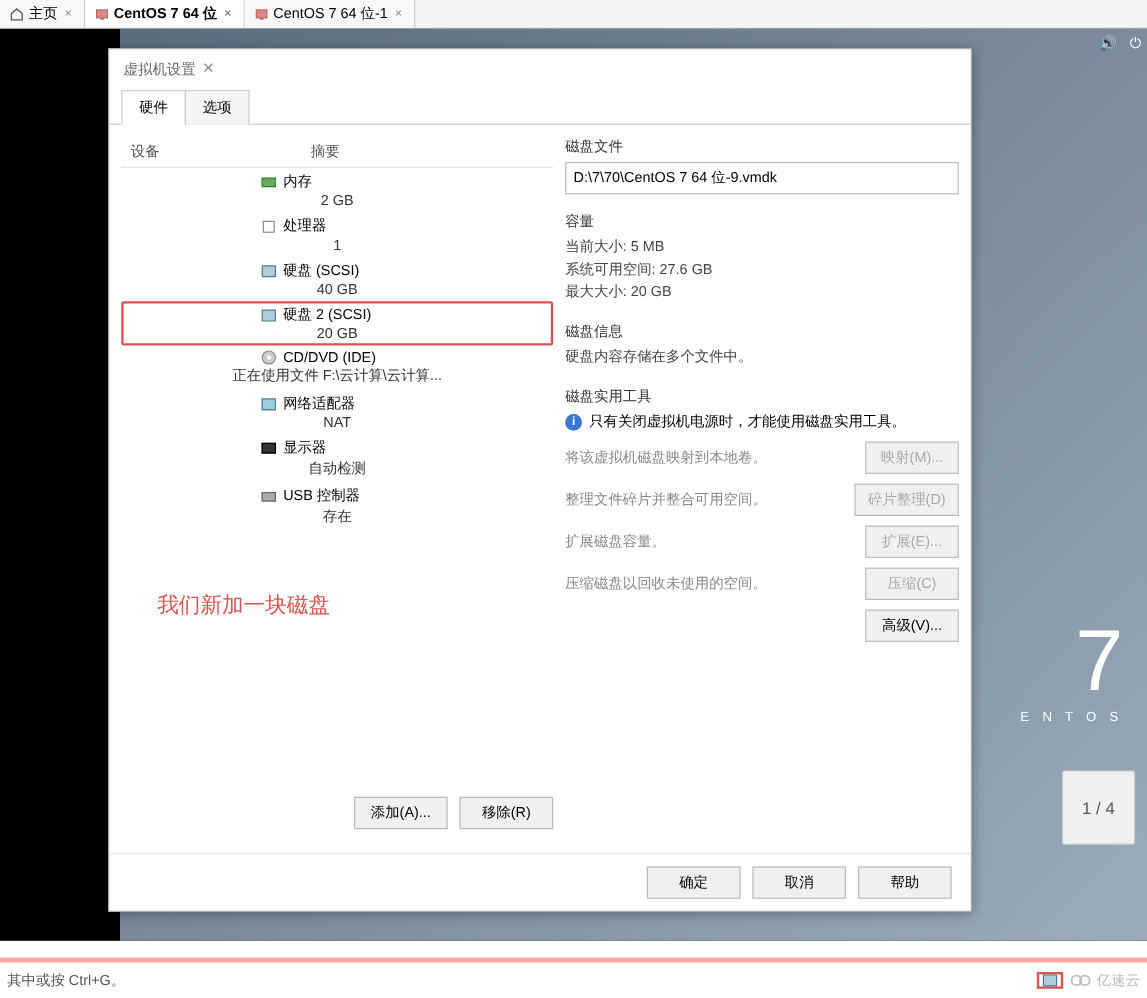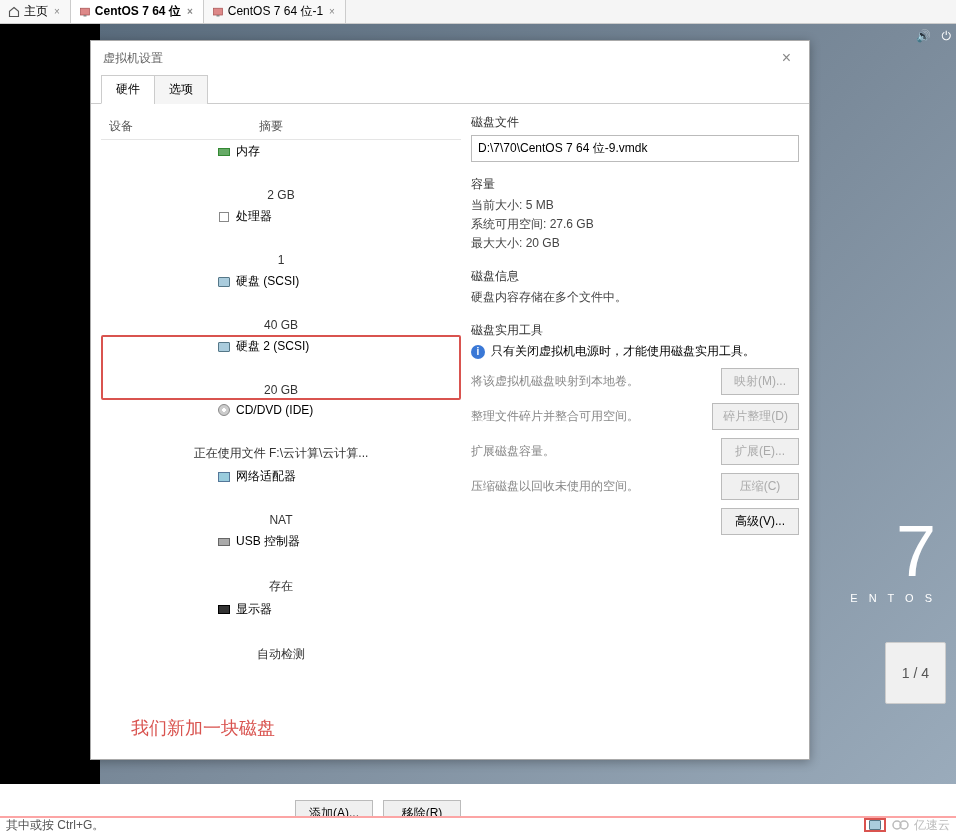--- a/index.html
+++ b/index.html
@@ -14,55 +14,55 @@
     
     .workspace { display: flex; height: 760px; background: #000; }
     .desktop-area { flex: 1; background: linear-gradient(135deg, #5a6c7d 0%, #7a8a9a 50%, #9aabbb 100%); position: relative; margin-left: 100px; }
     .desktop-controls { position: absolute; top: 5px; right: 5px; display: flex; gap: 10px; color: #fff; font-size: 16px; }
     .centos-brand { position: absolute; right: 20px; bottom: 180px; color: #fff; text-align: right; }
     .centos-brand .seven { font-size: 72px; font-weight: 300; }
     .centos-brand .name { font-size: 11px; letter-spacing: 4px; }
     .page-indicator { position: absolute; bottom: 80px; right: 10px; background: #f0f0f0; color: #555; padding: 22px 16px; border-radius: 2px; border: 1px solid #ccc; font-size: 14px; }
     
     .dialog { position: absolute; top: 40px; left: 90px; width: 720px; height: 720px; background: #fff; border: 1px solid #aaa; box-shadow: 0 2px 10px rgba(0,0,0,0.3); display: flex; flex-direction: column; }
-    .dialog-title { padding: 8px 12px; color: #666; display: flex; justify-content: space-between; align-items: center; }
+    .dialog-title { padding: 8px 12px; color: #666; display: flex; justify-content: flex-start; align-items: center; }
     .dialog-title .close-btn { font-size: 16px; color: #888; cursor: pointer; padding: 0 6px; }
     
     .dialog-tabs { display: flex; padding: 0 10px; border-bottom: 1px solid #ccc; }
     .dialog-tab { padding: 5px 14px; border: 1px solid #ccc; border-bottom: none; background: #f5f5f5; cursor: pointer; margin-right: -1px; margin-bottom: -1px; }
     .dialog-tab.active { background: #fff; border-bottom: 1px solid #fff; }
     
     .dialog-body { display: flex; flex: 1; padding: 10px; gap: 10px; }
     .left-panel { width: 360px; display: flex; flex-direction: column; }
     .hw-header { display: flex; padding: 4px 8px; color: #555; }
     .hw-header .col-dev { width: 150px; }
     .hw-header .col-sum { flex: 1; }
     .hw-list { border-top: 1px solid #e5e5e5; }
     .hw-row { display: flex; padding: 3px 8px; align-items: center; cursor: pointer; flex-direction: column; }
     .hw-row.selected { border: 2px solid #d9534f; border-radius: 2px; padding: 1px 6px; }
     .hw-row .hw-ico { width: 16px; margin-right: 4px; display: flex; align-items: center; justify-content: center; }
     .hw-row .col-dev { width: 130px; display: flex; align-items: center; }
-    .hw-row .col-sum { flex: 1; color: #333; margin-top: 28px; }
+    .hw-row .col-sum { flex: 1; color: #333; }
     .annotation { color: #d9534f; font-size: 18px; padding: 50px 30px; }
     .left-buttons { display: flex; justify-content: flex-end; gap: 10px; padding: 10px 0; margin-top: auto; }
     
     .right-panel { flex: 1; display: flex; flex-direction: column; gap: 14px; }
     .section-title { color: #333; margin-bottom: 4px; }
     .disk-file-box { border: 1px solid #bbb; padding: 4px 6px; background: #fff; }
     .info-line { color: #444; margin: 2px 0; }
     .util-note { display: flex; align-items: center; gap: 6px; margin: 4px 0; }
     .util-row { display: flex; justify-content: space-between; align-items: center; margin: 8px 0; }
     .util-row .desc { color: #888; }
     .btn { background: #f0f0f0; border: 1px solid #bbb; padding: 4px 10px; min-width: 78px; cursor: pointer; text-align: center; }
     .btn.disabled { color: #aaa; }
     .advanced-row { display: flex; justify-content: flex-end; margin-top: 4px; }
     
     .dialog-footer { display: flex; justify-content: flex-end; gap: 10px; padding: 10px 16px; border-top: 1px solid #e5e5e5; }
     
-    .status-bar { position: absolute; bottom: 0; left: 0; right: 0; height: 16px; background: #fff; border-top: 2px solid #fca5a5; display: flex; align-items: center; justify-content: space-between; padding: 0 6px; color: #555; font-size: 11px; }
+    .status-bar { position: absolute; bottom: 0; left: 0; right: 0; height: 34px; background: #fff; border-top: 4px solid #fca5a5; display: flex; align-items: center; justify-content: space-between; padding: 0 6px; color: #555; font-size: 11px; }
     .status-right { display: flex; align-items: center; gap: 6px; }
     .status-icon-box { border: 2px solid #d9534f; padding: 0 3px; display: flex; align-items: center; }
     .watermark { display: flex; align-items: center; gap: 2px; color: #bbb; }
     
     .ico-mem { width:12px; height:8px; background:#6a6; border:1px solid #383; }
     .ico-cpu { width:10px; height:10px; background:#fff; border:1px solid #888; }
     .ico-disk { width:12px; height:10px; background:#acd; border:1px solid #578; border-radius:1px; }
     .ico-cd { width:12px; height:12px; border:1px solid #888; border-radius:50%; background:radial-gradient(circle,#fff 25%,#ccc 26%); }
     .ico-net { width:12px; height:10px; background:#9cd; border:1px solid #579; }
     .ico-usb { width:12px; height:8px; background:#aaa; border:1px solid #666; }
@@ -185,34 +185,34 @@
               <span class="hw-ico">
                 <span class="ico-net"></span>
               </span>
               <span>网络适配器</span>
             </div>
           <div class="col-sum">NAT</div>
         </div>
         <div class="hw-row">
           <div class="col-dev">
               <span class="hw-ico">
+                <span class="ico-display"></span>
+              </span>
+              <span>显示器</span>
+            </div>
+          <div class="col-sum">自动检测</div>
+        </div>
+        <div class="hw-row">
+          <div class="col-dev">
+              <span class="hw-ico">
                 <span class="ico-usb"></span>
               </span>
               <span>USB 控制器</span>
             </div>
           <div class="col-sum">存在</div>
-        </div>
-        <div class="hw-row">
-          <div class="col-dev">
-              <span class="hw-ico">
-                <span class="ico-display"></span>
-              </span>
-              <span>显示器</span>
-            </div>
-          <div class="col-sum">自动检测</div>
         </div>
       </div>
       <div class="annotation">我们新加一块磁盘</div>
       <div class="left-buttons">
         <button class="btn">添加(A)...</button>
         <button class="btn">移除(R)</button>
       </div>
     </div>
 
     <div class="right-panel">

